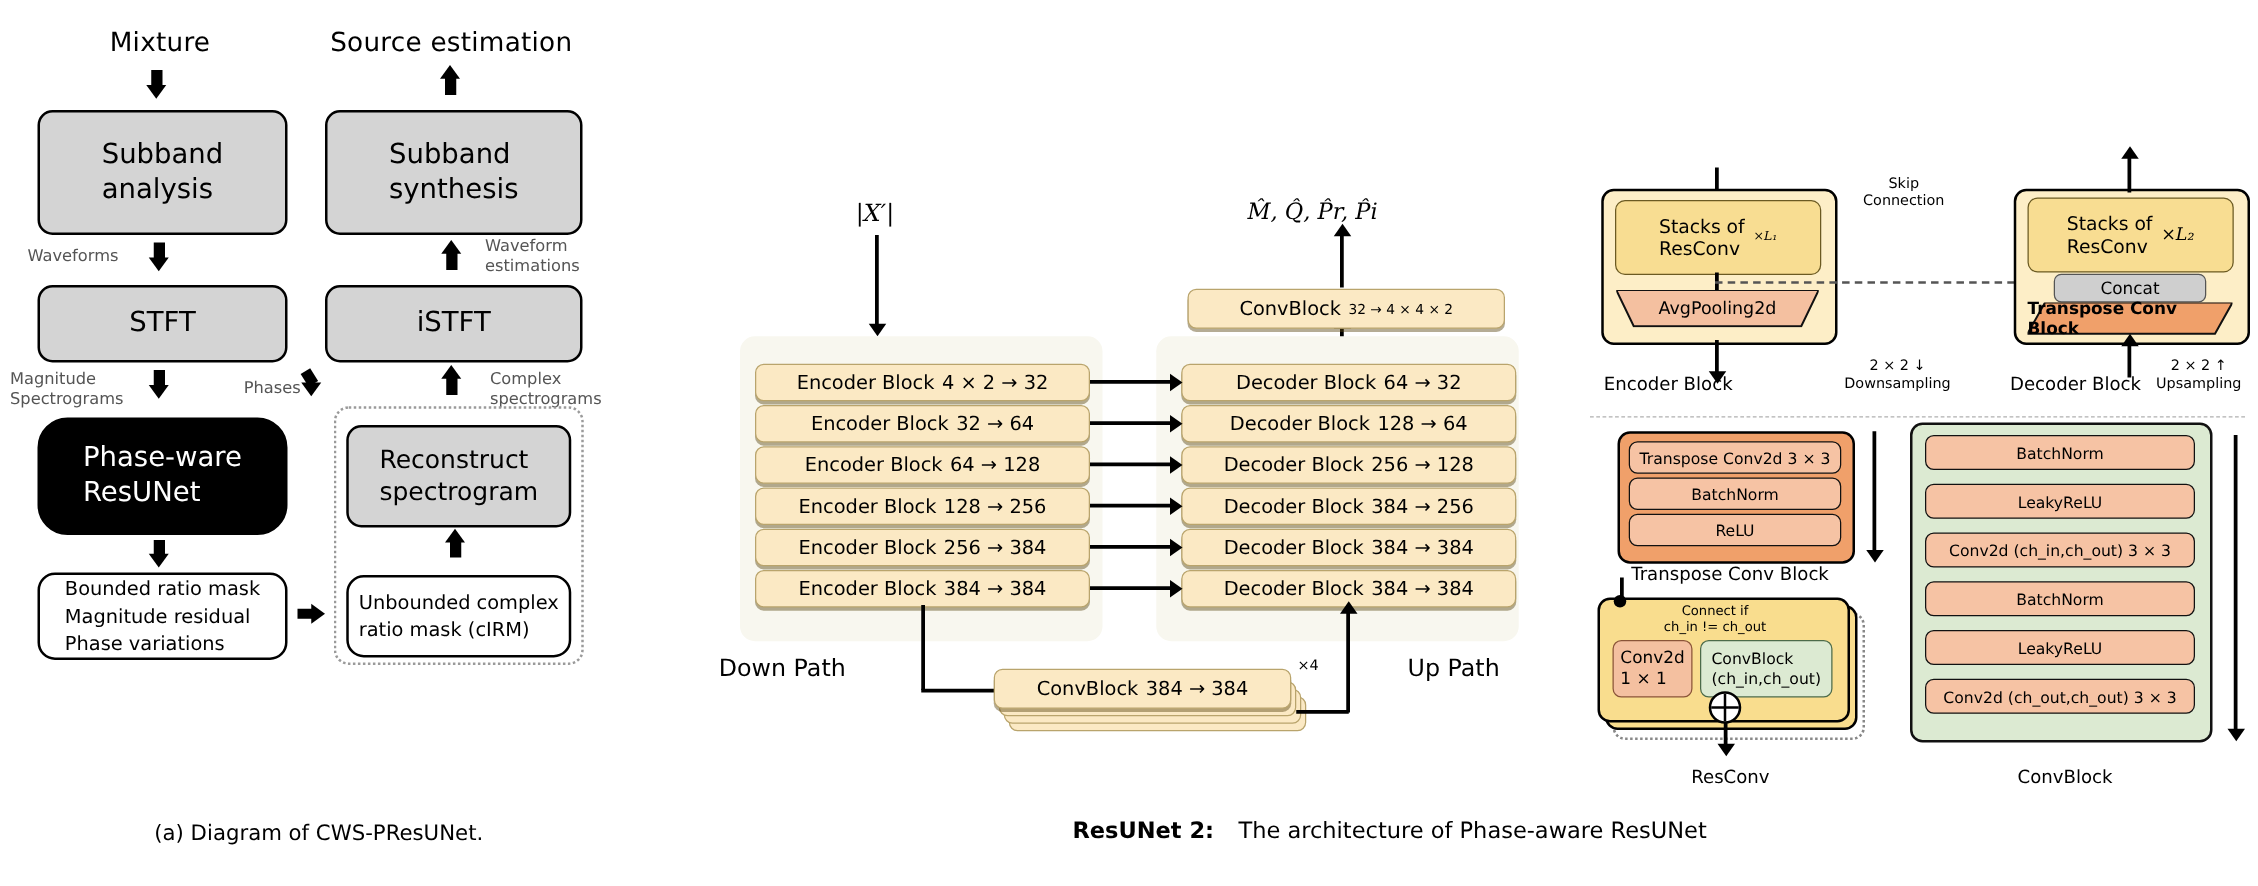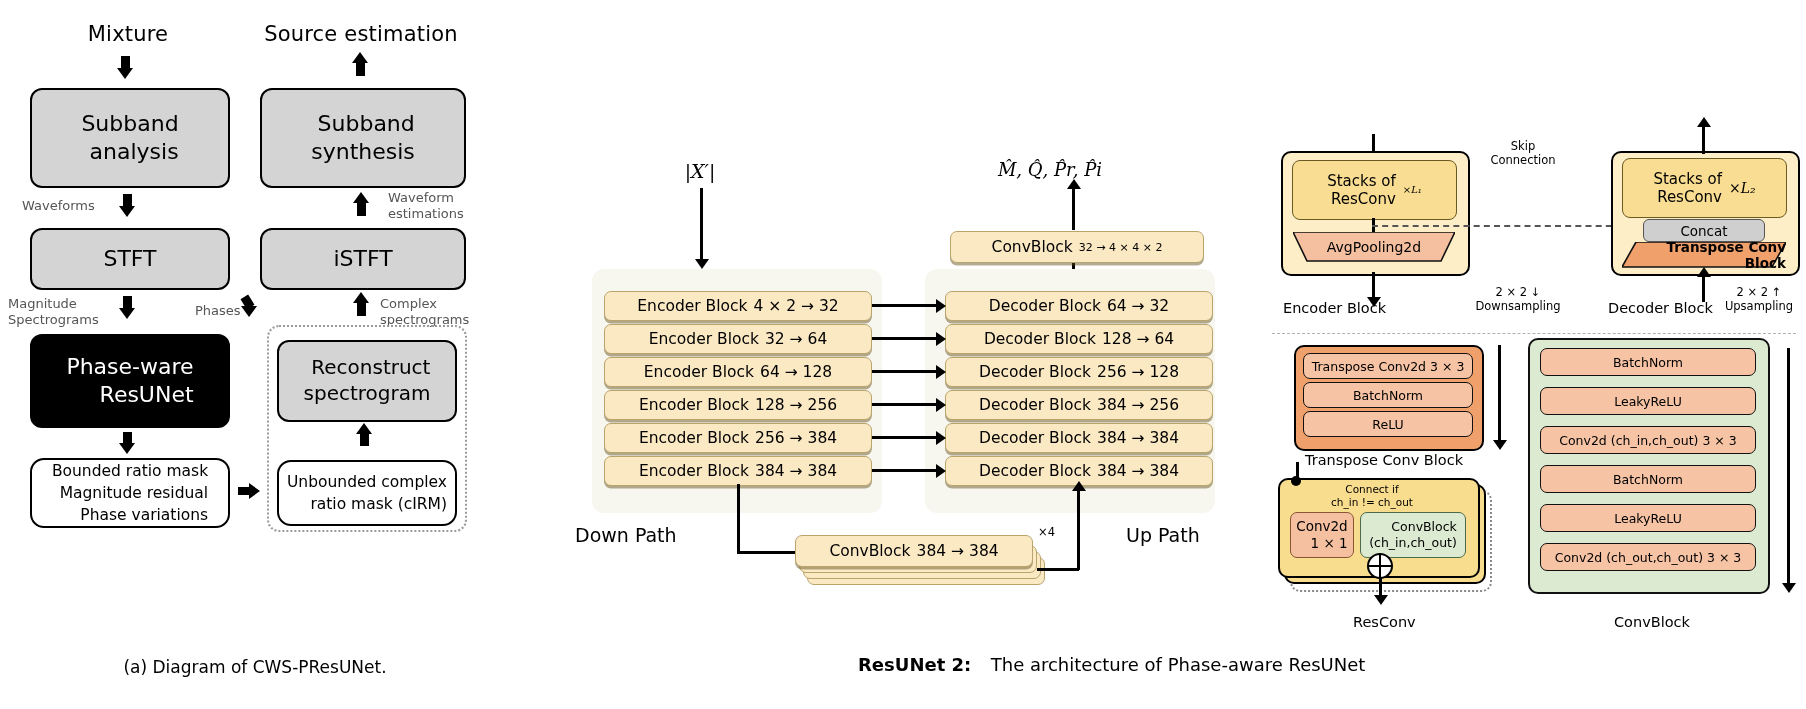--- a/index.html
+++ b/index.html
@@ -1,21 +1,21 @@
 <!DOCTYPE html>
 <html><head>
 <meta charset="utf-8">
 <style>
   html,body{margin:0;padding:0;background:#fff;}
   body{width:1806px;height:709px;font-family:"DejaVu Sans","Liberation Sans",sans-serif;color:#000;position:relative;overflow:hidden;}
   .fig{position:absolute;left:0;top:0;width:1806px;height:709px;}
 
   
   .abs{position:absolute;}
-  .ctr{display:flex;align-items:center;justify-content:center;text-align:right;}
+  .ctr{display:flex;align-items:center;justify-content:center;text-align:left;}
   .arrow-v{position:absolute;background:#000;width:3px;}
   .arrow-h{position:absolute;background:#000;height:3px;}
   .head-down:after{content:"";position:absolute;left:-5.5px;bottom:-9px;border-left:7px solid transparent;border-right:7px solid transparent;border-top:10px solid #000;}
   .head-up:after{content:"";position:absolute;left:-5.5px;top:-9px;border-left:7px solid transparent;border-right:7px solid transparent;border-bottom:10px solid #000;}
   .head-right:after{content:"";position:absolute;top:-5.5px;right:-9px;border-top:7px solid transparent;border-bottom:7px solid transparent;border-left:10px solid #000;}
 
   
   .fatarrow{position:absolute;width:0;height:0;}
   .fatarrow .stem{position:absolute;background:#000;}
   .fatarrow .tip{position:absolute;width:0;height:0;}
@@ -95,39 +95,39 @@
       <div class="stem" style="left:357px;top:202px;width:9px;height:14px;"></div>
       <div class="tip" style="left:353px;top:192px;border-left:8px solid transparent;border-right:8px solid transparent;border-bottom:11px solid #000;"></div>
     </div>
 
     <div class="a-box abs ctr" style="left:30px;top:228px;width:196px;height:58px;">STFT</div>
     <div class="a-box abs ctr" style="left:260px;top:228px;width:202px;height:58px;">iSTFT</div>
 
     <div class="a-note abs" style="left:8px;top:296px;width:118px;white-space:pre-line;text-align:left;">Magnitude
 Spectrograms</div>
     <div class="a-note abs" style="left:160px;top:303px;width:70px;text-align:left;margin-left:35px;">Phases</div>
-    <div class="a-note abs" style="left:380px;top:296px;width:110px;white-space:pre-line;text-align:left;">Complex
+    <div class="a-note abs" style="left:392px;top:296px;width:110px;white-space:pre-line;text-align:left;">Complex
 spectrograms</div>
 
     <div class="fatarrow">
       <div class="stem" style="left:123px;top:296px;width:9px;height:14px;"></div>
       <div class="tip" style="left:119px;top:308px;border-left:8px solid transparent;border-right:8px solid transparent;border-top:11px solid #000;"></div>
     </div>
     <div class="fatarrow">
       <div class="stem" style="left:243px;top:296px;width:9px;height:12px;transform:rotate(-32deg);"></div>
       <div class="tip" style="left:241px;top:306px;border-left:8px solid transparent;border-right:8px solid transparent;border-top:11px solid #000;"></div>
     </div>
     <div class="fatarrow">
       <div class="stem" style="left:357px;top:302px;width:9px;height:14px;"></div>
       <div class="tip" style="left:353px;top:292px;border-left:8px solid transparent;border-right:8px solid transparent;border-bottom:11px solid #000;"></div>
     </div>
 
     <div class="dotbox" style="left:267px;top:325px;width:196px;height:203px;"></div>
 
-    <div class="a-box black abs ctr" style="left:30px;top:334px;width:196px;height:90px;white-space:pre-line;border-color:#000;">Phase-ware
+    <div class="a-box black abs ctr" style="left:30px;top:334px;width:196px;height:90px;white-space:pre-line;border-color:#000;border-radius:24px;">Phase-ware
 ResUNet</div>
     <div class="a-box abs ctr" style="left:277px;top:340px;width:176px;height:78px;white-space:pre-line;font-size:20px;">Reconstruct
 spectrogram</div>
 
     <div class="fatarrow">
       <div class="stem" style="left:123px;top:432px;width:9px;height:13px;"></div>
       <div class="tip" style="left:119px;top:443px;border-left:8px solid transparent;border-right:8px solid transparent;border-top:11px solid #000;"></div>
     </div>
     <div class="fatarrow">
       <div class="stem" style="left:360px;top:433px;width:9px;height:13px;"></div>

